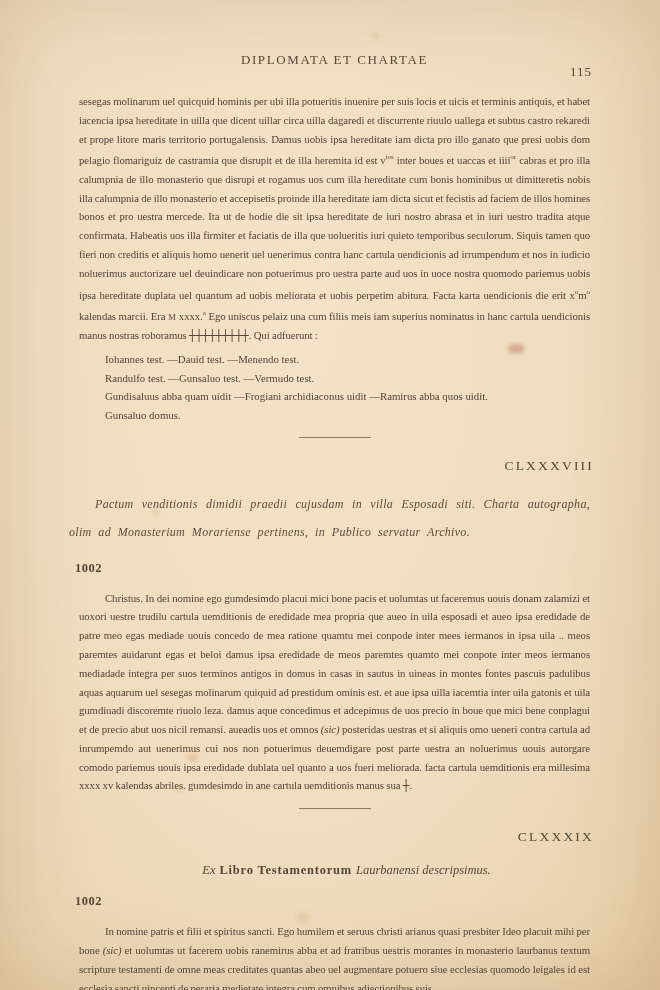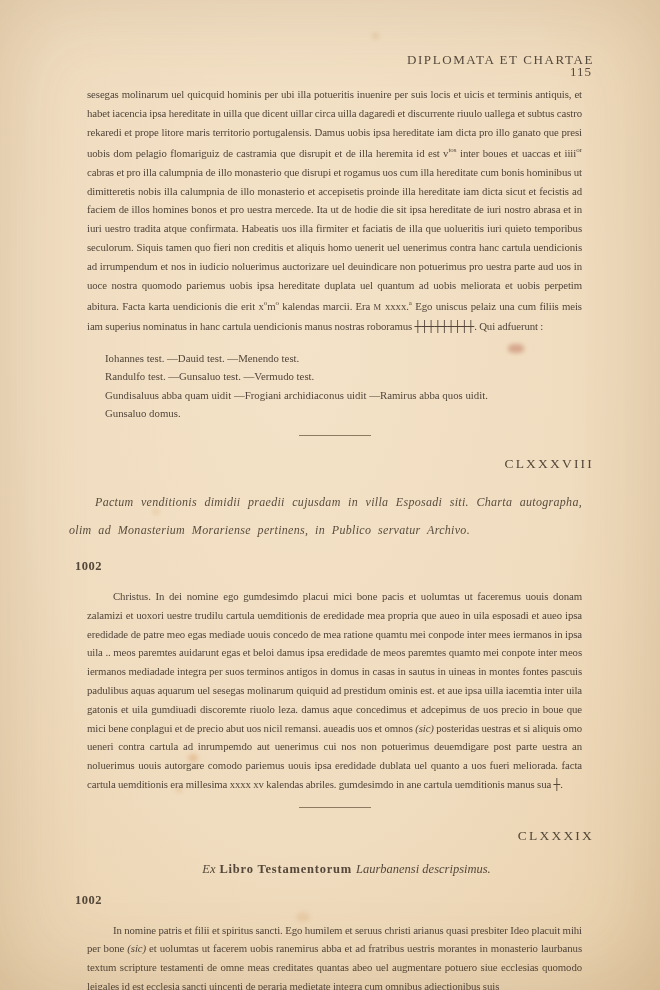--- a/index.html
+++ b/index.html
@@ -12,25 +12,25 @@
     position:relative; width:660px; height:990px; overflow:hidden;
     background:radial-gradient(ellipse at 45% 32%, #f4e3c9 0%, #f0dcbf 55%, #ead3b0 85%, #e3c9a2 100%);
     color:#4e4338;
   }
   .page::after { 
     content:""; position:absolute; inset:0; pointer-events:none;
     box-shadow:inset 0 0 90px rgba(120,90,50,.18);
   }
   .sheet { position:absolute; left:75px; right:66px; top:52px; }
 
-  .header { position:relative; height:18px; text-align:right;
-    font-size:13px; letter-spacing:1.6px; color:#55493c; margin-bottom:15px; }
+  .header { position:relative; height:18px; text-align:center;
+    font-size:13px; letter-spacing:1.6px; color:#55493c; margin-bottom:22px; }
   .pnum { position:absolute; right:2px; top:12px; letter-spacing:1px; }
 
-  p { margin:12px; }
+  p { margin:4px; }
   .body {
     font-size:10.8px; line-height:18.8px; text-align:justify;
     letter-spacing:-0.1px; word-spacing:-0.2px; color:#51453a;
   }
   .indent { text-indent:26px; }
 
   .sup { vertical-align:super; font-size:7px; letter-spacing:0; }
   .sc  { font-size:8.5px; letter-spacing:.5px; }
   .it  { font-style:italic; }
   .crosses { font-family:"DejaVu Sans Mono",monospace; font-size:11px; letter-spacing:0; color:#51453a; }

